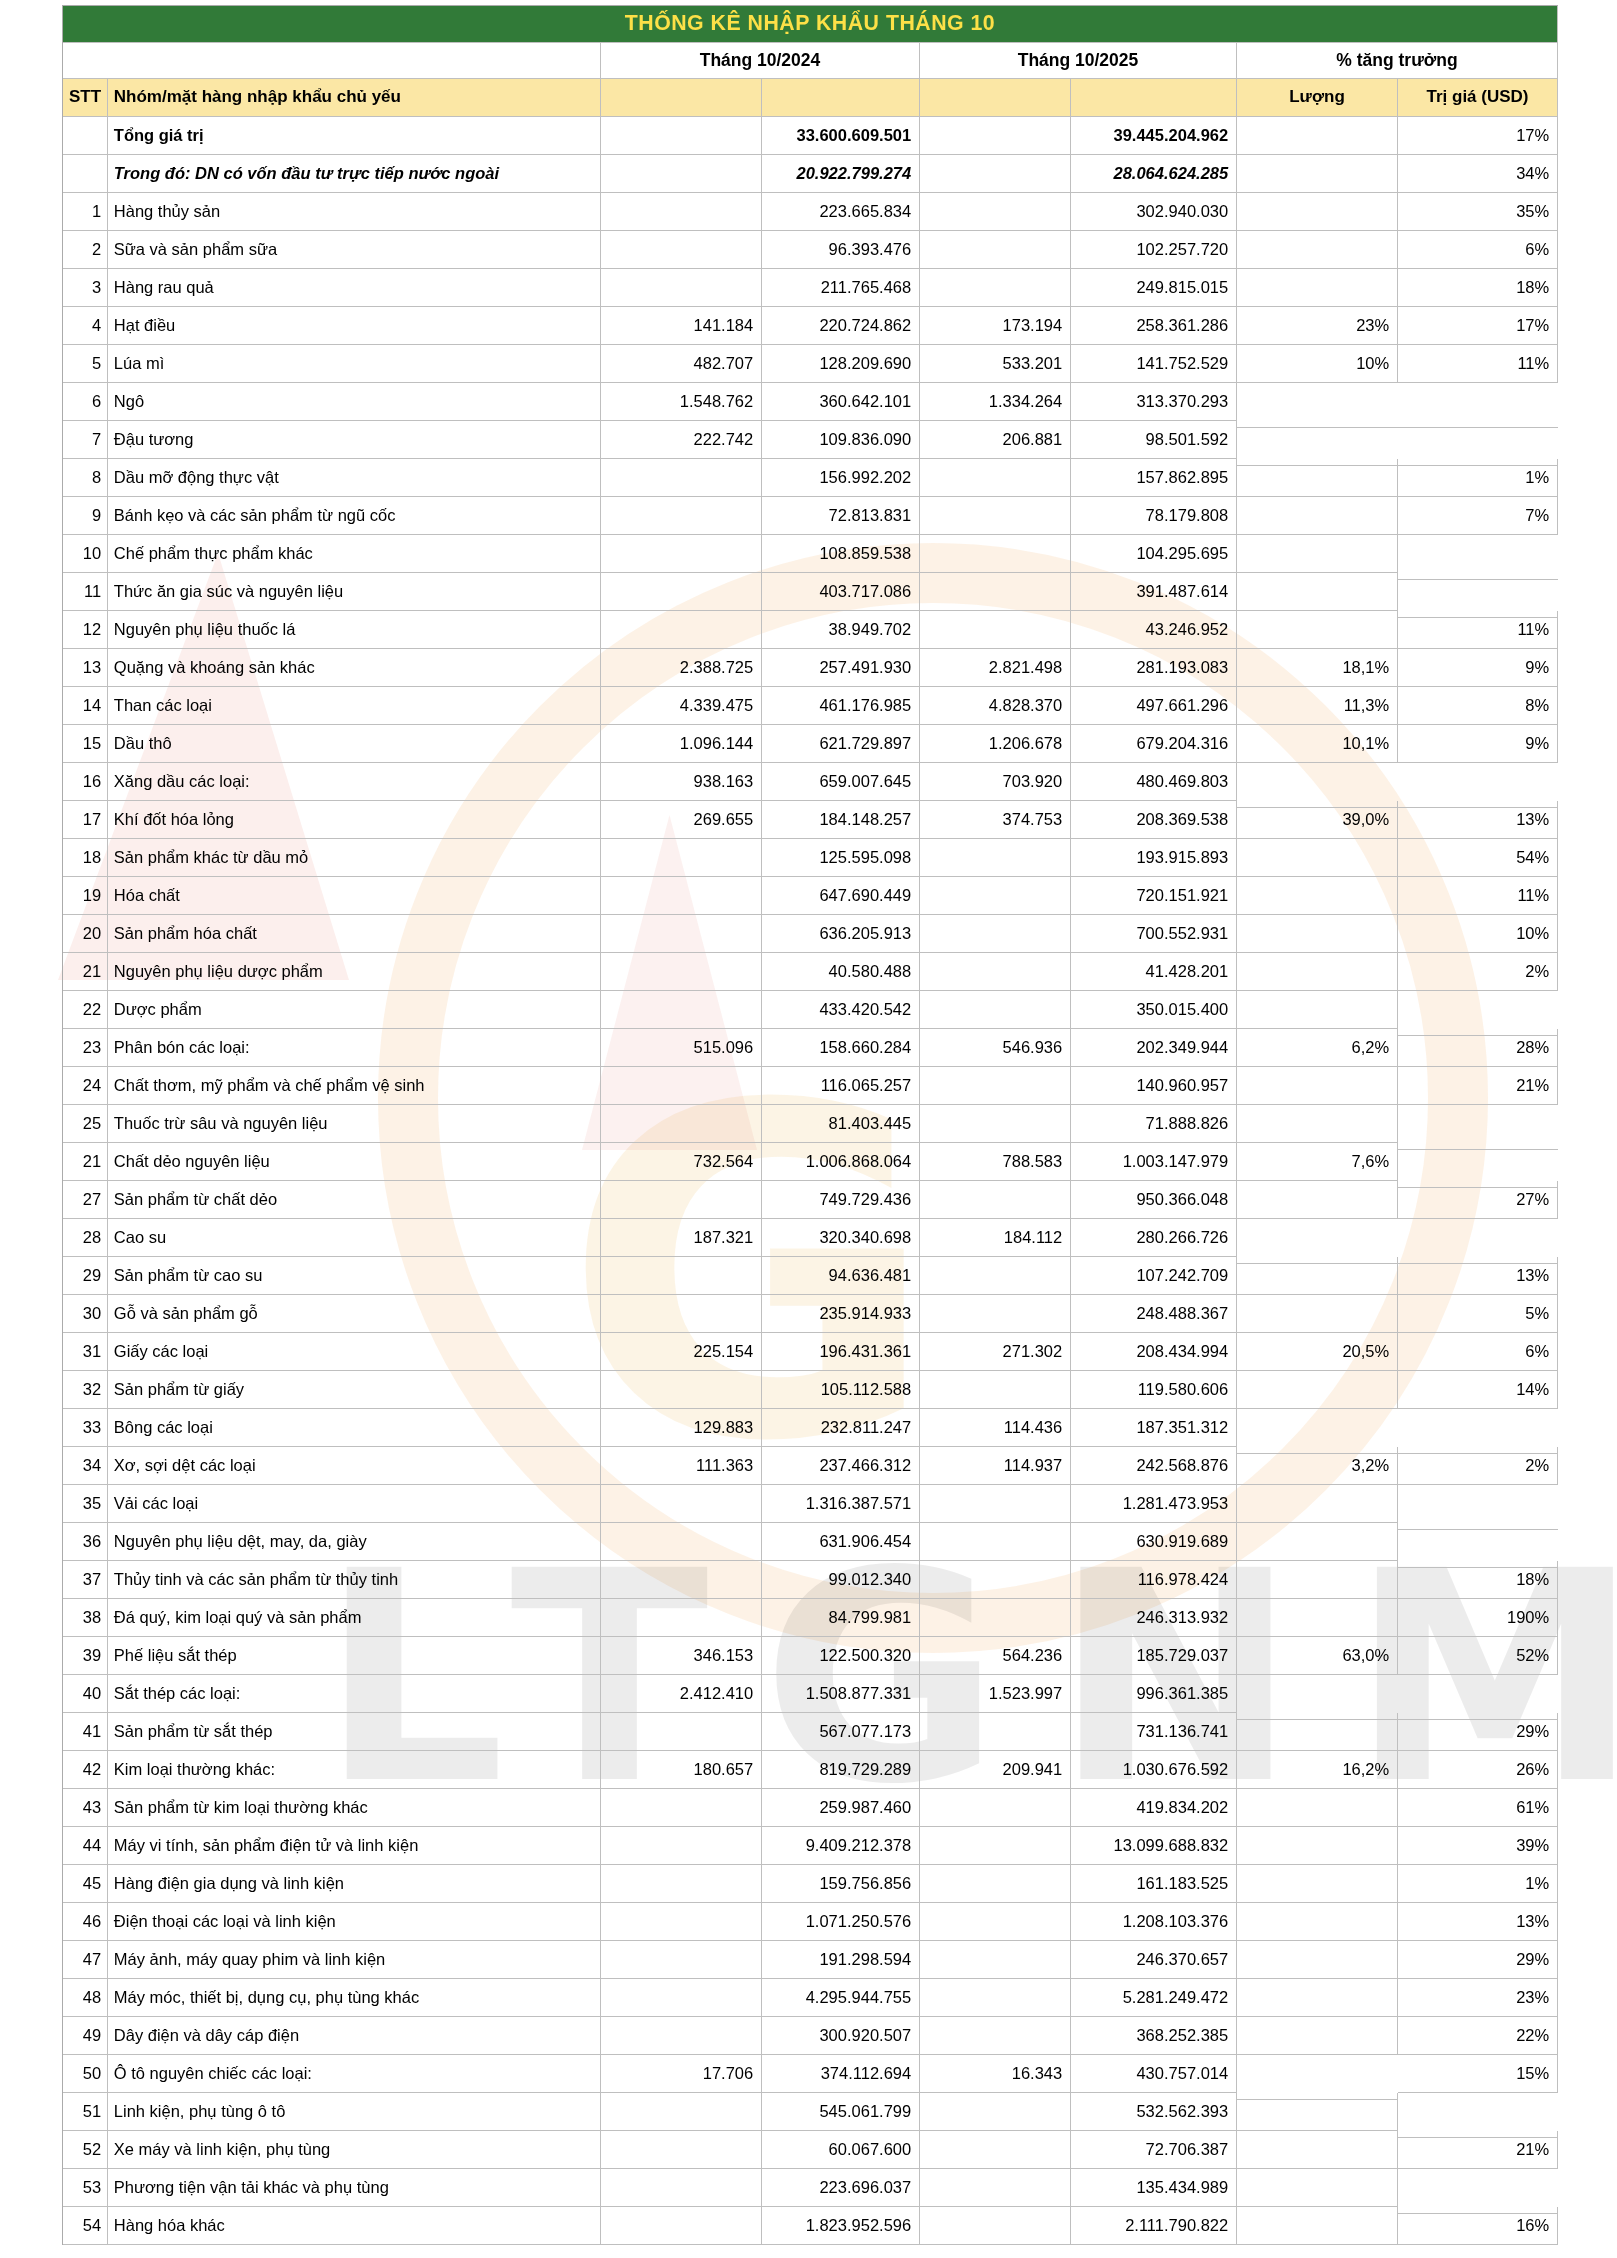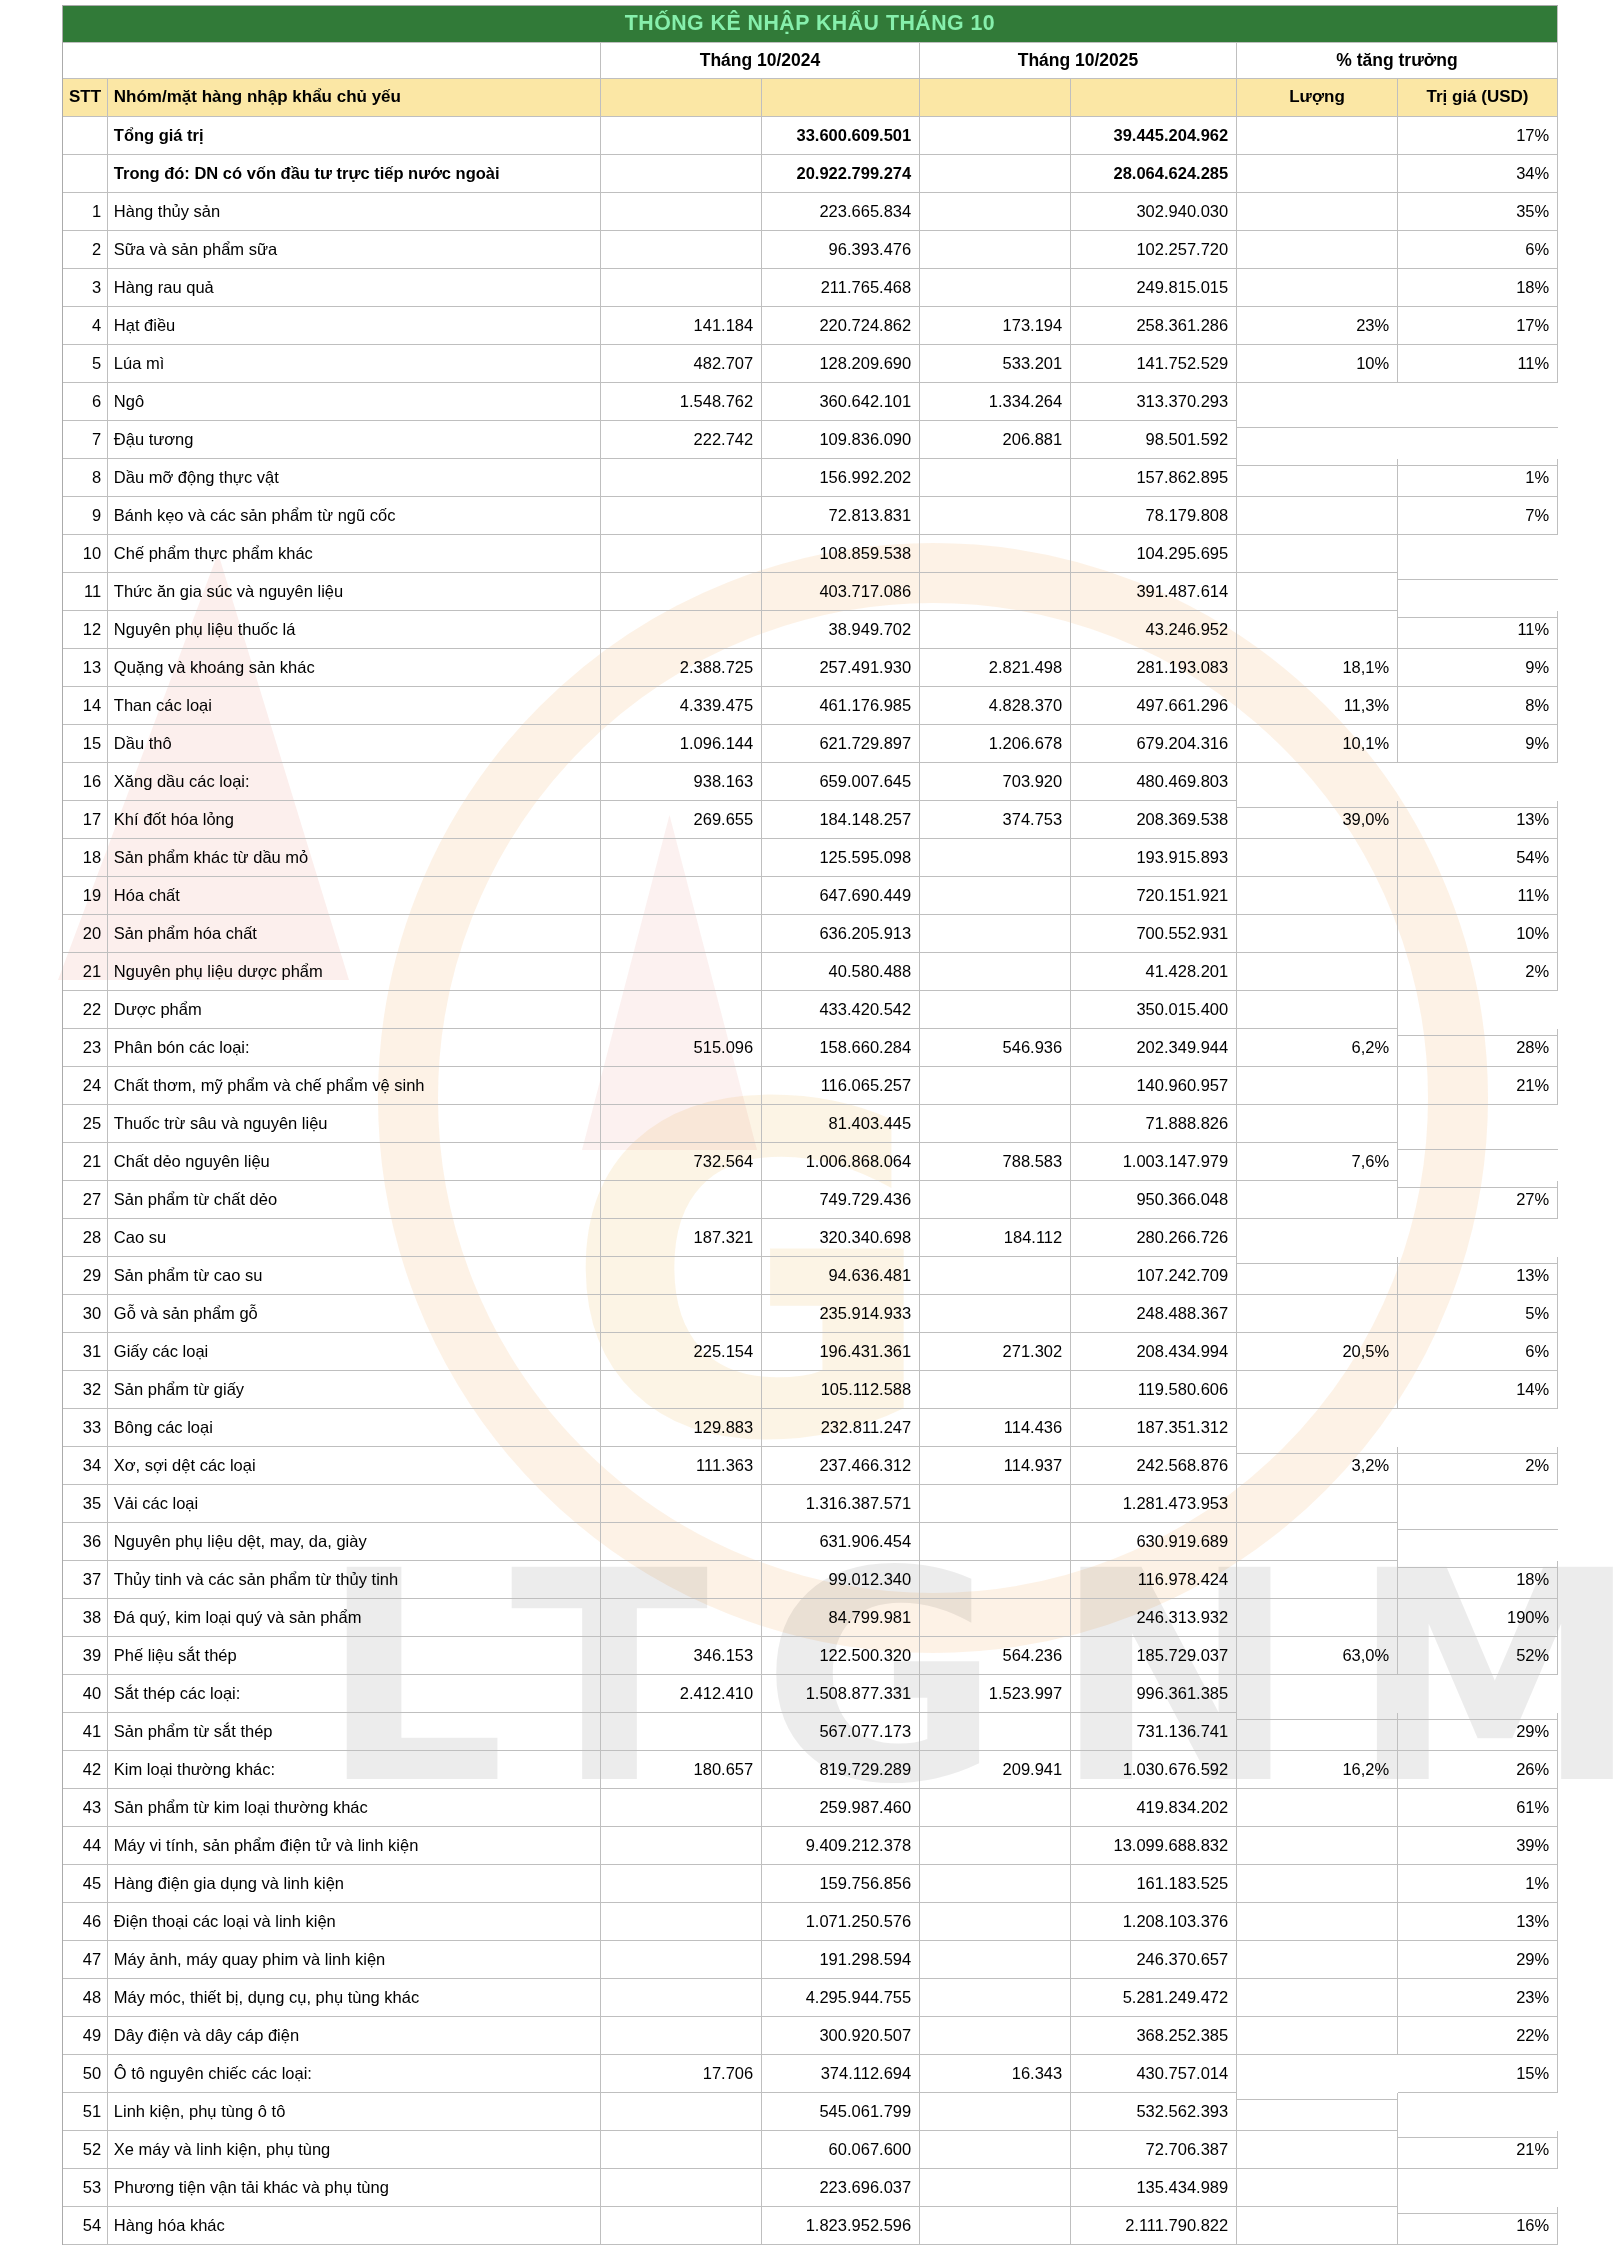--- a/index.html
+++ b/index.html
@@ -28,33 +28,33 @@
     grid-template-rows:37px 36px 38px;
     grid-auto-rows:38px;
     border-top:1px solid #ABABAB;border-left:1px solid #ABABAB;
     font-size:16.5px;color:#000;
   }
   .cell{
     border-right:1px solid #BFBFBF;border-bottom:1px solid #BFBFBF;
     display:flex;align-items:center;box-sizing:border-box;background:transparent;
     white-space:nowrap;overflow:hidden;
   }
-  .title-cell{grid-column:1/-1;background:#317A38;color:#86efac;font-weight:bold;
+  .title-cell{grid-column:1/-1;background:#317A38;color:#fde047;font-weight:bold;
     font-size:21.3px;justify-content:center;letter-spacing:0.5px;}
   .mh{font-weight:bold;font-size:17.5px;justify-content:center;background:#fff;}
   .span2{grid-column:span 2;}
   .yellow{background:#FBE7A5;}
   .hdr{font-weight:bold;font-size:17px;}
   .center{justify-content:center;}
   .left{justify-content:flex-start;padding-left:5.8px;}
   .right{justify-content:flex-end;padding-right:7.8px;}
   .stt{justify-content:flex-end;padding-right:5.8px;}
   .hl{background:#F1BFB6;margin-top:44px;}
   .b{font-weight:bold;}
-  .bi{font-weight:bold;}
+  .bi{font-weight:bold;font-style:italic;}
 </style>
 </head>
 <body>
 
 <div class="wm wm-ring"></div>
 <div class="wm wm-glyph">G</div>
 <div class="wm wm-tri1"></div>
 <div class="wm wm-tri2"></div>
 <div class="wm wm-letters">LTGNM</div>
 

